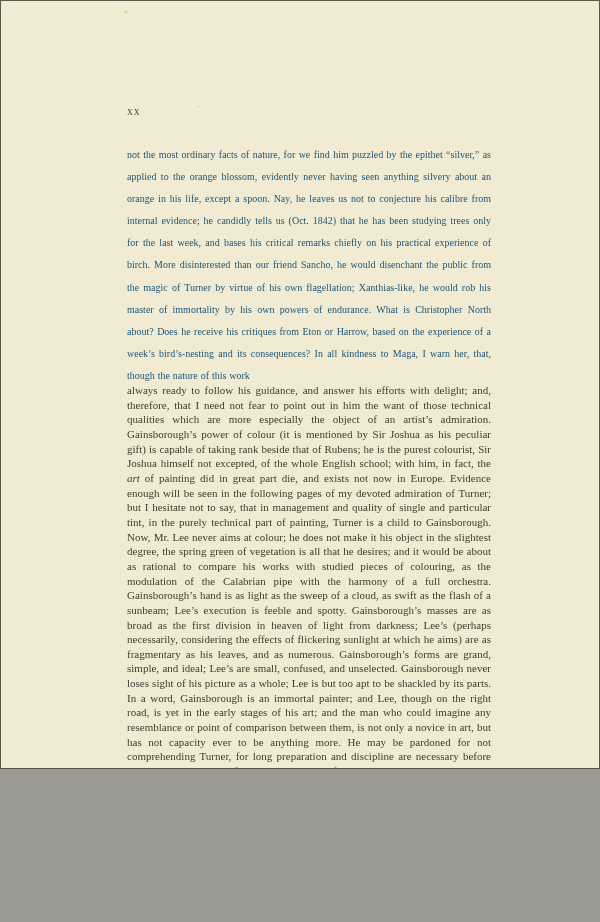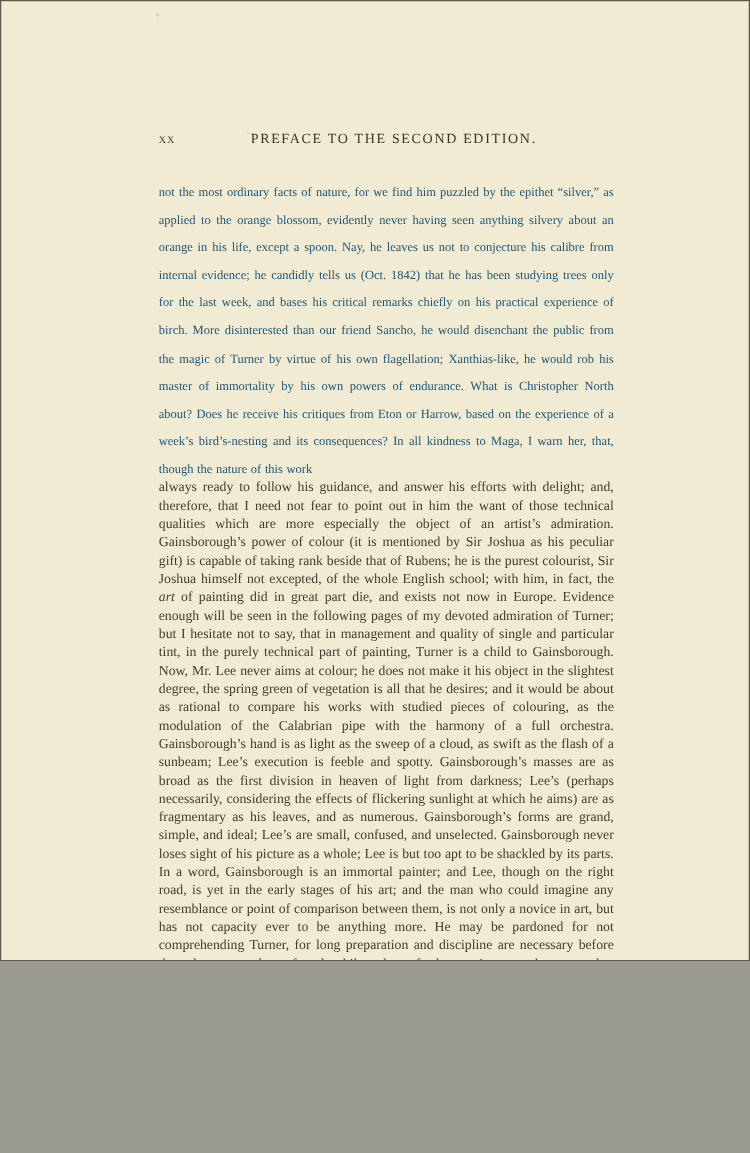--- a/index.html
+++ b/index.html
@@ -164,21 +164,20 @@
   <span class="speck s2"></span>
   <span class="speck s3"></span>
   <span class="speck s4"></span>
   <span class="speck s5"></span>
   <span class="speck s6"></span>
 
   <div class="content">
 
     <div class="runhead">
       <span class="folio">xx</span>
-      <span class="runtitle">PREFACE TO THE SECOND EDITION.</span>
     </div>
 
     <p class="body-text">not the most ordinary facts of nature, for we find him puzzled by the epithet “silver,” as applied to the orange blossom, evidently never having seen anything silvery about an orange in his life, except a spoon. Nay, he leaves us not to conjecture his calibre from internal evidence; he candidly tells us (Oct. 1842) that he has been studying trees only for the last week, and bases his critical remarks chiefly on his practical experience of birch.  More disinterested than our friend Sancho, he would disenchant the public from the magic of Turner by virtue of his own flagellation; Xanthias-like, he would rob his master of immortality by his own powers of endurance.  What is Christopher North about? Does he receive his critiques from Eton or Harrow, based on the experience of a week’s bird’s-nesting and its consequences?  In all kindness to Maga, I warn her, that, though the nature of this work</p>
 
     <p class="footnote"><span>always ready to follow his guidance, and answer his efforts with delight; and, therefore, that I need not fear to point out in him the want of those technical qualities which are more especially the object of an artist’s admiration.  Gainsborough’s power of colour (it is mentioned by Sir Joshua as his peculiar gift) is capable of taking rank beside that of Rubens; he is the purest colourist, Sir Joshua himself not excepted, of the whole English school; with him, in fact, the </span><em>art</em><span> of painting did in great part die, and exists not now in Europe.  Evidence enough will be seen in the following pages of my devoted admiration of Turner; but I hesitate not to say, that in management and quality of single and particular tint, in the purely technical part of painting, Turner is a child to Gainsborough. Now, Mr. Lee never aims at colour; he does not make it his object in the slightest degree, the spring green of vegetation is all that he desires; and it would be about as rational to compare his works with studied pieces of colouring, as the modulation of the Calabrian pipe with the harmony of a full orchestra.  Gainsborough’s hand is as light as the sweep of a cloud, as swift as the flash of a sunbeam; Lee’s execution is feeble and spotty.  Gainsborough’s masses are as broad as the first division in heaven of light from darkness; Lee’s (perhaps necessarily, considering the effects of flickering sunlight at which he aims) are as fragmentary as his leaves, and as numerous.  Gainsborough’s forms are grand, simple, and ideal; Lee’s are small, confused, and unselected.  Gainsborough never loses sight of his picture as a whole; Lee is but too apt to be shackled by its parts.  In a word, Gainsborough is an immortal painter; and Lee, though on the right road, is yet in the early stages of his art; and the man who could imagine any resemblance or point of comparison between them, is not only a novice in art, but has not capacity ever to be anything more.  He may be pardoned for not comprehending Turner, for long preparation and discipline are necessary before the abstract and profound philosophy of that artist can be met; but Gainsborough’s excellence is based on principles of art long acknowledged, and facts of nature universally apparent; and I insist more particularly on the reviewer’s want of feeling for his works, because it proves a truth of which the public ought especially to be assured, that those who lavish abuse on the great men of modern times are equally incapable of perceiving the real excellence of established canons, are ignorant of the commonest and most acknowledged principia of the art, blind to the most palpable and comprehensible of its beauties, incapable of distinguishing, if left to themselves, a master’s work from the vilest school-copy, and founding their applause of those great works which they praise, either in pure hypocrisy, or in admiration of their defects.</span></p>
 
   </div>
 </div>
 
 </body></html>

